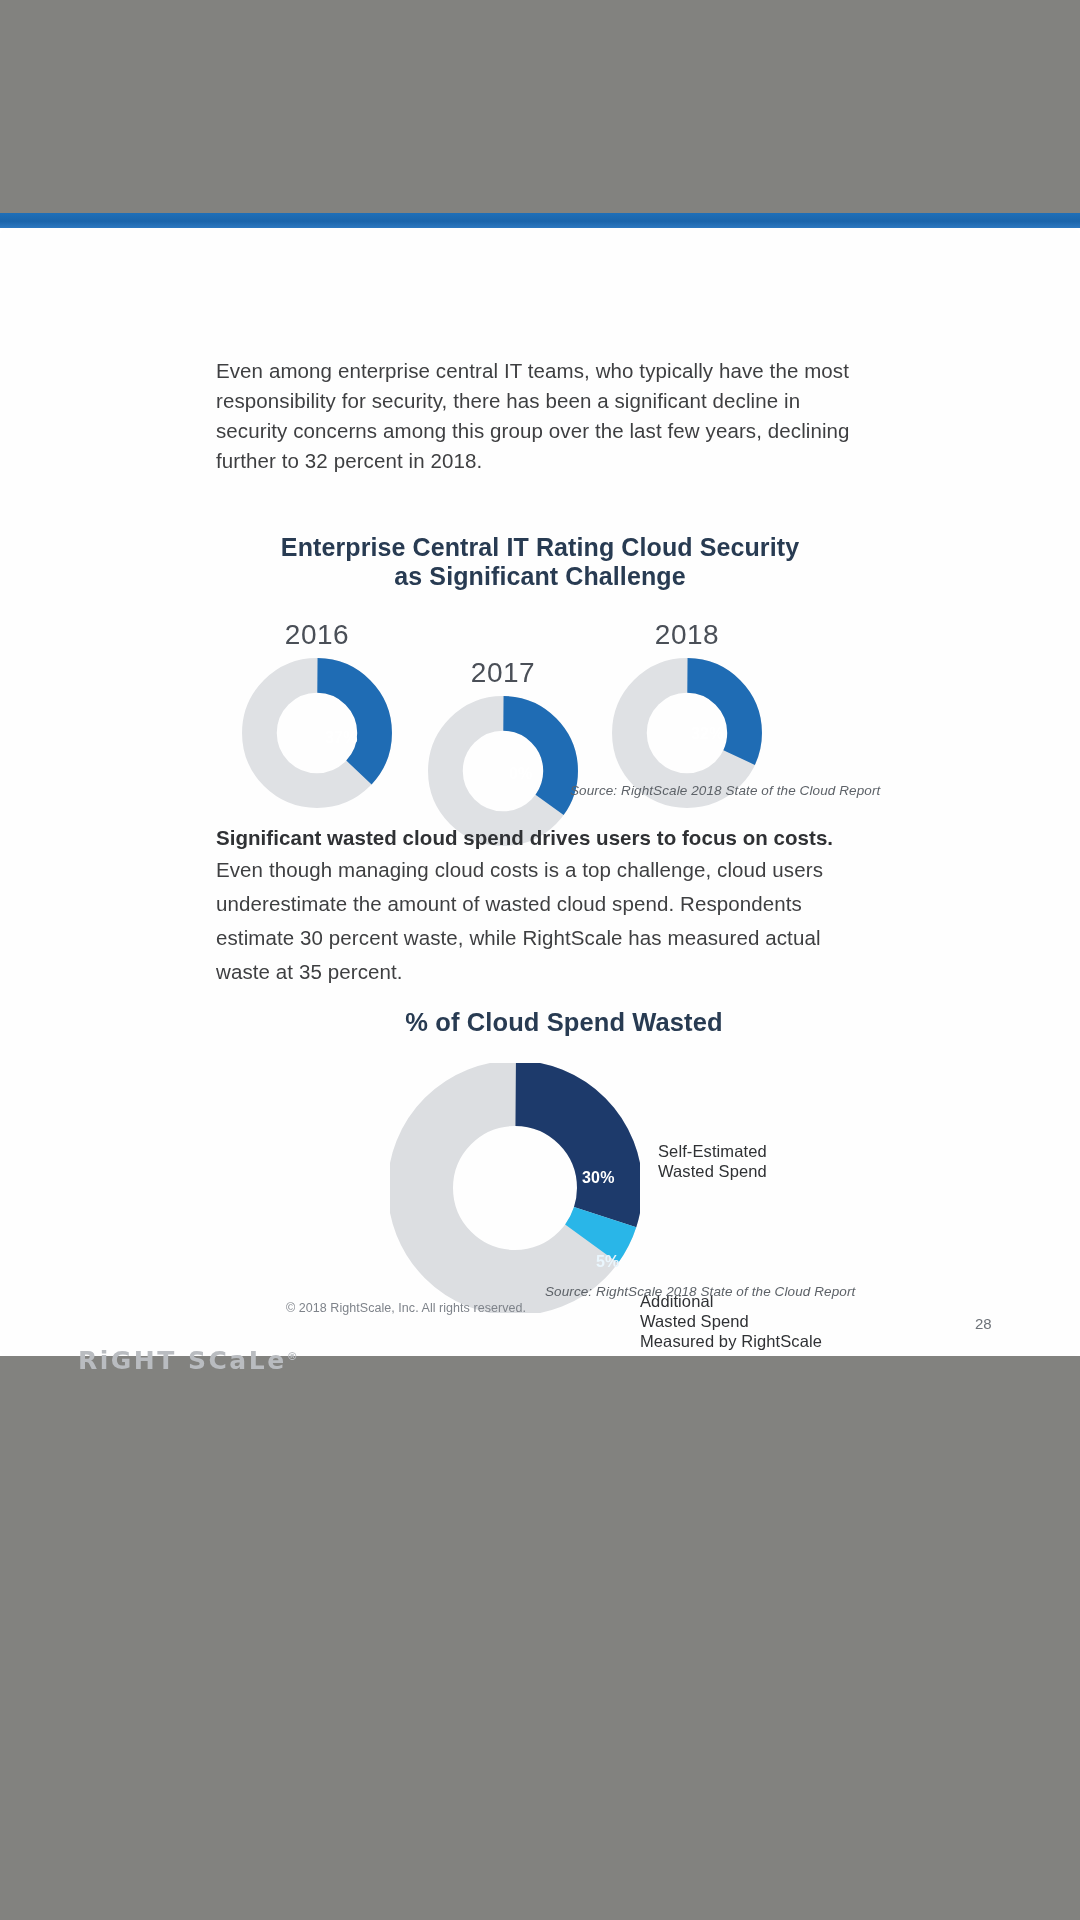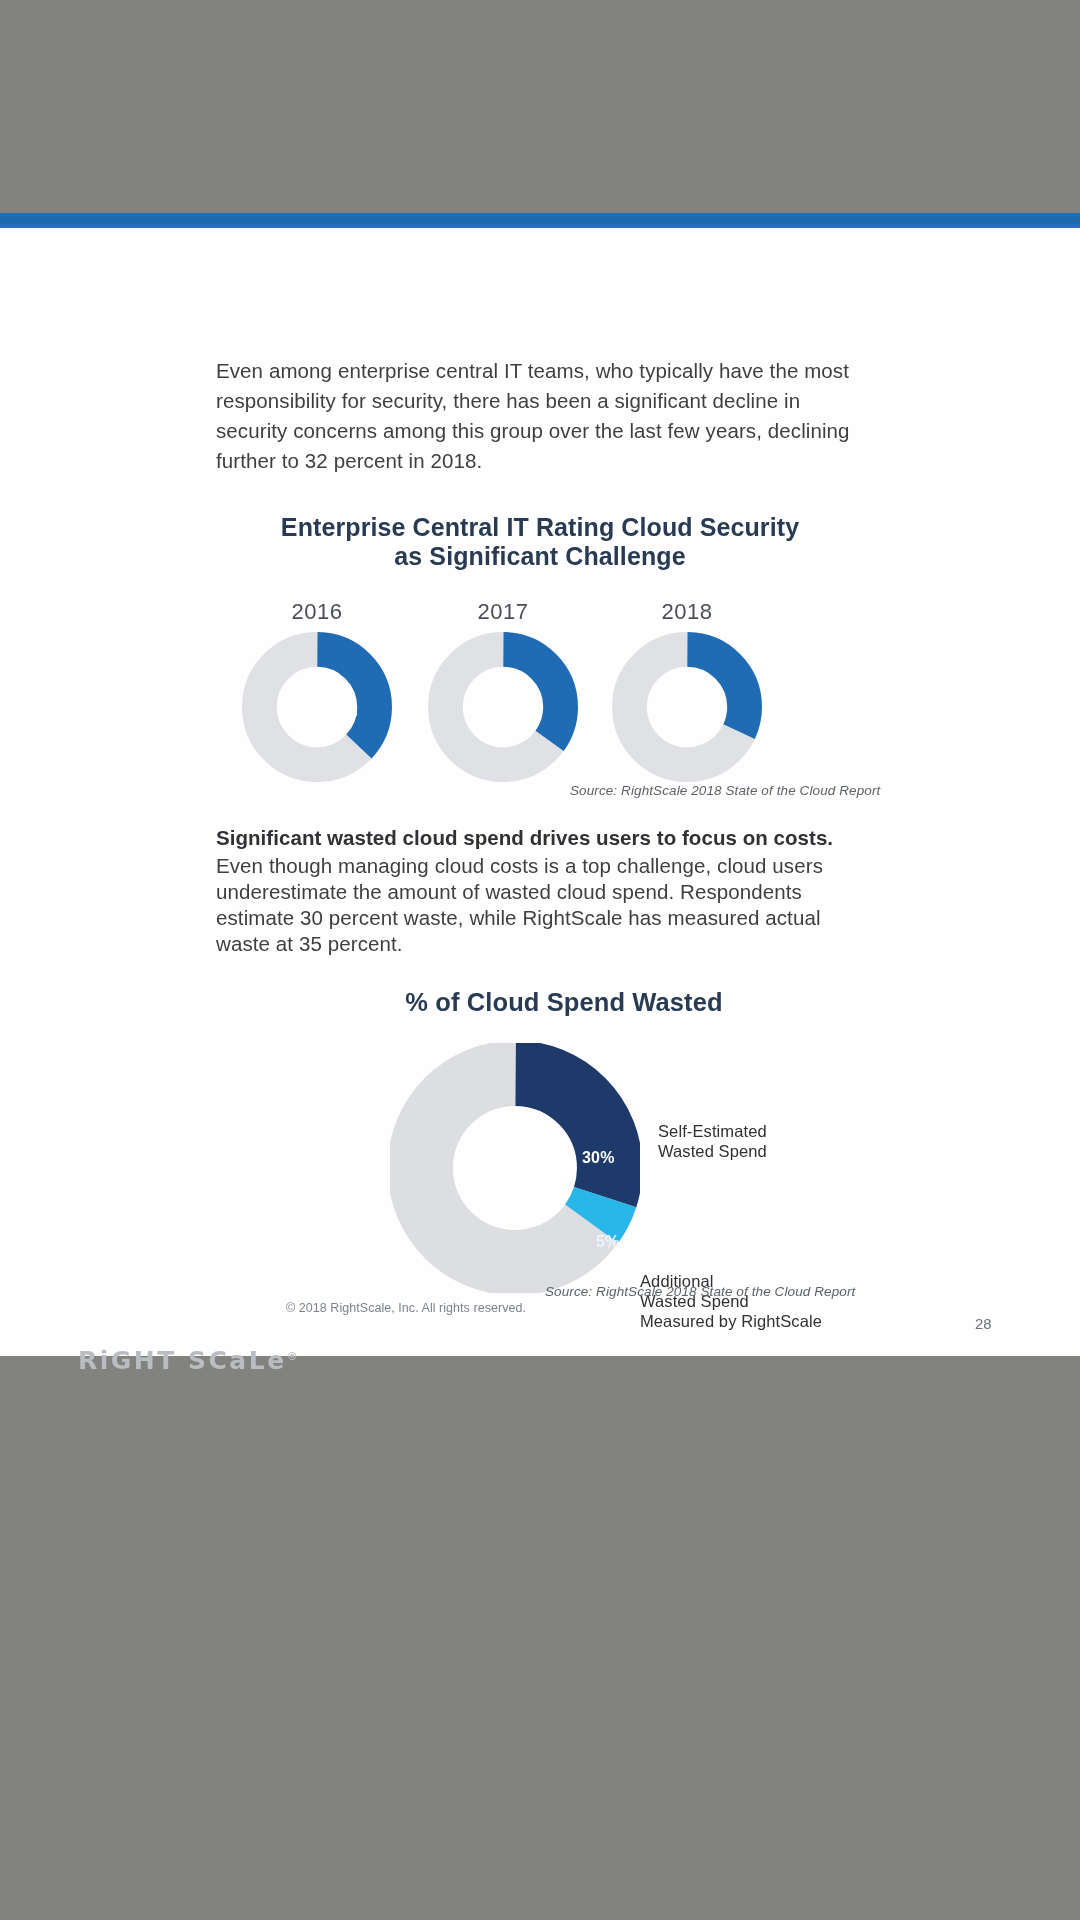--- a/index.html
+++ b/index.html
@@ -28,31 +28,31 @@
 
   .intro-para {
     position: absolute; left: 216px; top: 128px; width: 640px;
     font-size: 20.5px; line-height: 30px; color: #3e3f41; letter-spacing: .1px;
   }
 
   
   .chart-one { position: absolute; left: 0; top: 285px; width: 1080px; }
   .chart-title {
     text-align: center; font-size: 25px; font-weight: bold;
-    color: #283b52; line-height: 29px; letter-spacing: .1px;
+    color: #283b52; line-height: 29px; letter-spacing: .1px; margin-top: 20px;
   }
   .donut-row {
     position: relative; margin-top: 28px; height: 190px;
   }
   .donut-cell { position: absolute; width: 190px; text-align: center; }
   .donut-cell.c0 { left: 222px; }
-  .donut-cell.c1 { left: 408px; }
+  .donut-cell.c1 { left: 408px; margin-top: 38px; }
   .donut-cell.c2 { left: 592px; }
   .donut-year {
-    font-size: 22px; color: #4a4f57; letter-spacing: .5px; margin-bottom: 6px;
+    font-size: 28px; color: #4a4f57; letter-spacing: .5px; margin-bottom: 6px;
   }
   .donut-wrap { position: relative; width: 152px; height: 152px; margin: 0 auto; }
   .donut-wrap svg { display: block; }
   .donut-val {
     position: absolute; font-size: 16px; font-weight: 600; color: #ffffff;
     letter-spacing: .2px; white-space: nowrap;
   }
 
   .src-note {
     position: absolute; font-style: italic; font-size: 13.5px;
@@ -60,21 +60,21 @@
   }
   .src-one { left: 570px; top: 555px; }
 
   
   .mid-block { position: absolute; left: 216px; top: 595px; width: 660px; }
   .mid-head {
     font-size: 20.5px; font-weight: bold; color: #2f3134;
     line-height: 30px; letter-spacing: .05px;
   }
   .mid-para {
-    font-size: 20.5px; line-height: 26px; color: #3e3f41; letter-spacing: .1px;
+    font-size: 20.5px; line-height: 34px; color: #3e3f41; letter-spacing: .1px;
   }
 
   
   .chart-two { position: absolute; left: 0; top: 760px; width: 1080px; }
   .chart-two .chart-title { font-size: 25.5px; padding-left: 48px; }
   .big-donut-wrap {
     position: relative; width: 1080px; height: 250px; margin-top: 26px;
   }
   .big-donut { position: absolute; left: 390px; top: 0; width: 250px; height: 250px; }
   .big-donut svg { display: block; }

